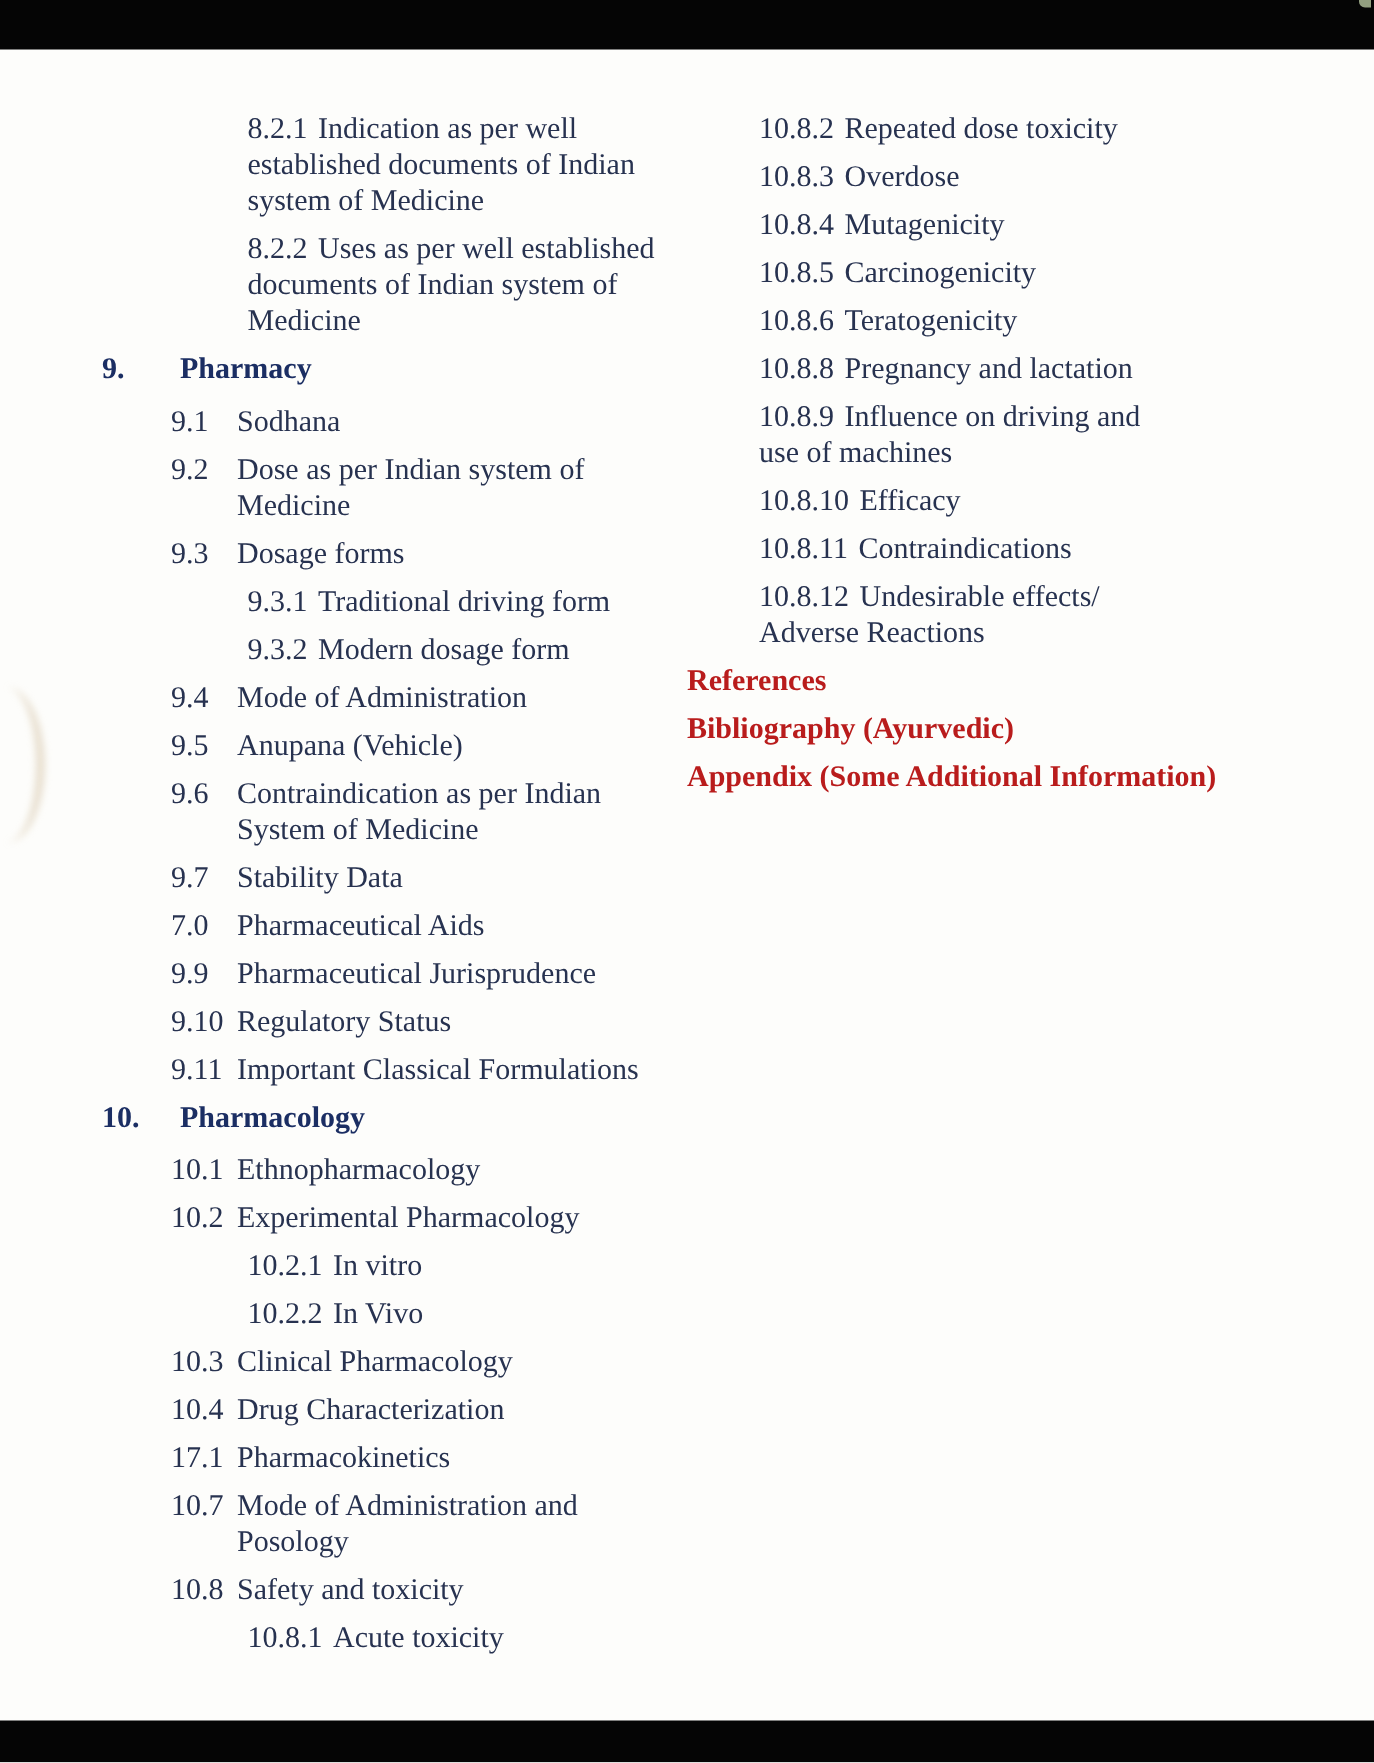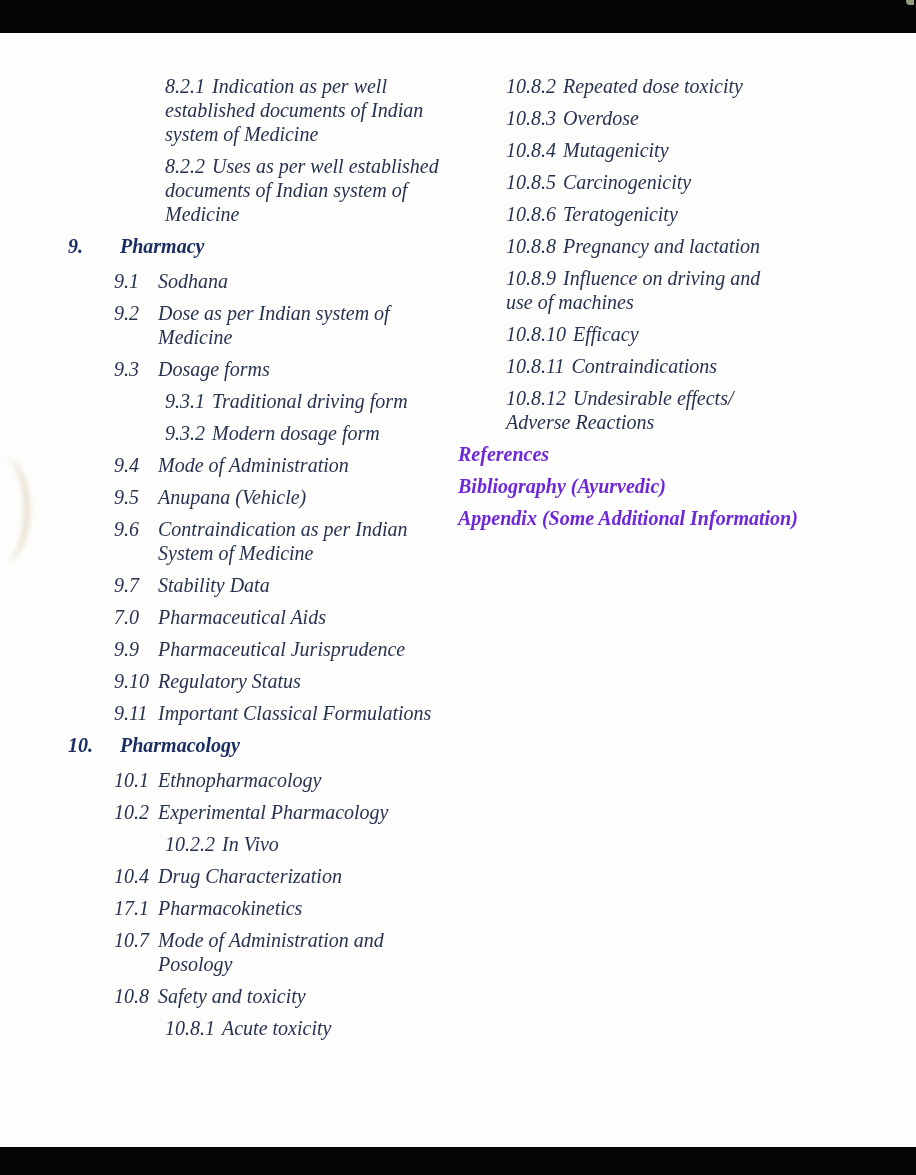--- a/index.html
+++ b/index.html
@@ -34,21 +34,20 @@
     width: 46px;
     height: 104px;
     border-radius: 50%;
     border-right: 6px solid rgba(208, 188, 156, 0.45);
     filter: blur(2.5px);
   }
 
   .col {
     position: absolute;
     top: 74px;
-    font-style: italic;
   }
   #col-left  { left: 0;     width: 520px; }
   #col-right { left: 458px; width: 458px; }
 
   .entry {
     font-size: 20px;
     line-height: 24px;
     margin-bottom: 8px;
   }
   .txt { white-space: pre-line; }
@@ -70,21 +69,21 @@
   
   .lvl3 { display: block; }
   #col-left  .lvl3 { margin-left: 165px; }
   #col-right .lvl3 { margin-left: 48px; }
   .lvl3 .num { margin-right: 7px; }
 
   
   .rhead {
     margin-left: 0;
     font-weight: bold;
-    color: #6d28d9;
+    color: #b91c1c;
   }
 
   
   .fade-patch {
     position: absolute;
     pointer-events: none;
   }
   .fade-patch.p1 {
     left: 748px; top: 384px; width: 70px; height: 28px;
     background: linear-gradient(to right,
@@ -183,21 +182,26 @@
         <span class="txt">Pharmacology</span>
       </div>
       <div class="entry lvl2">
         <span class="num">10.1</span>
         <span class="txt">Ethnopharmacology</span>
       </div>
       <div class="entry lvl2">
         <span class="num">10.2</span>
         <span class="txt">Experimental Pharmacology</span>
       </div>
+      <div class="entry lvl3"><span class="num">10.2.1</span><span class="txt">In vitro</span></div>
       <div class="entry lvl3"><span class="num">10.2.2</span><span class="txt">In Vivo</span></div>
+      <div class="entry lvl2">
+        <span class="num">10.3</span>
+        <span class="txt">Clinical Pharmacology</span>
+      </div>
       <div class="entry lvl2">
         <span class="num">10.4</span>
         <span class="txt">Drug Characterization</span>
       </div>
       <div class="entry lvl2">
         <span class="num">17.1</span>
         <span class="txt">Pharmacokinetics</span>
       </div>
       <div class="entry lvl2">
         <span class="num">10.7</span>

